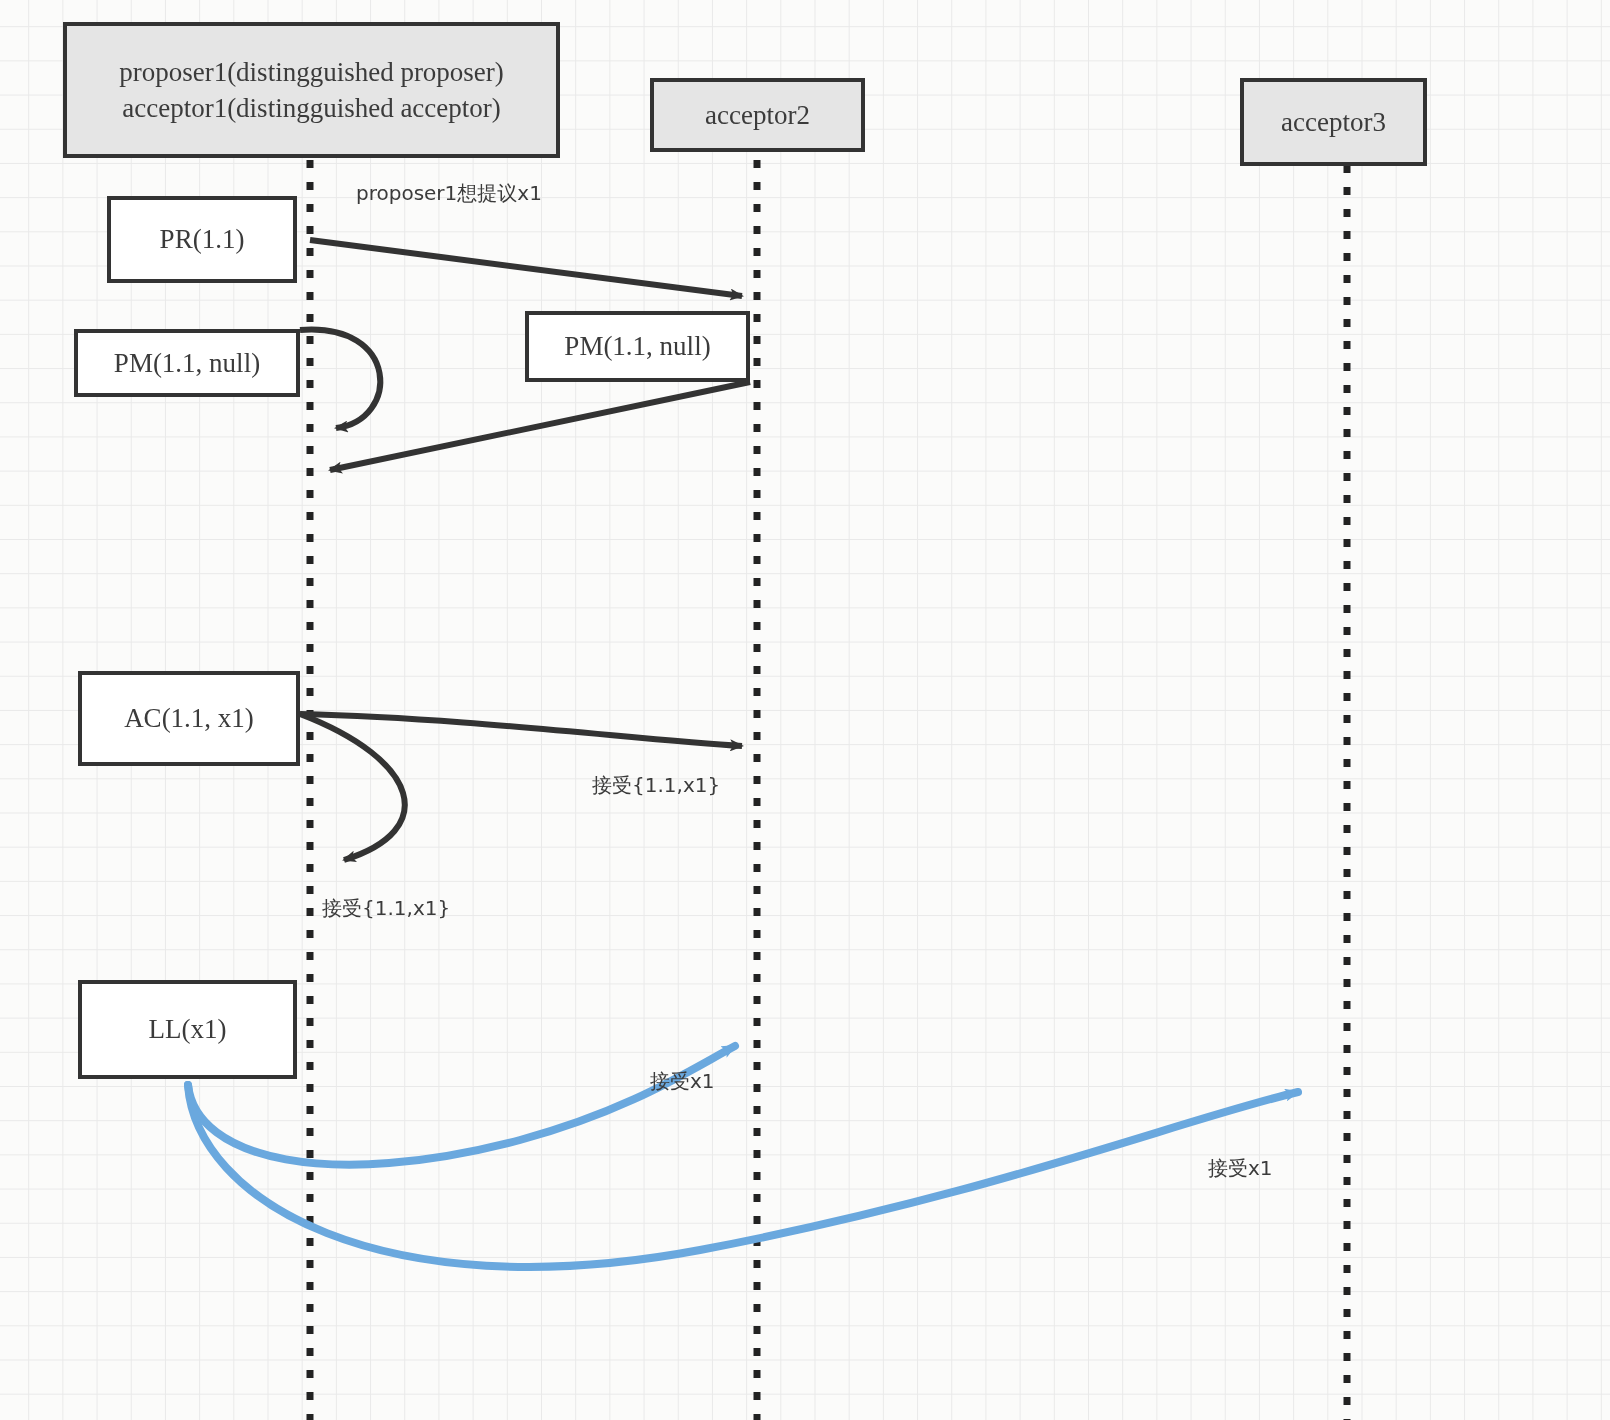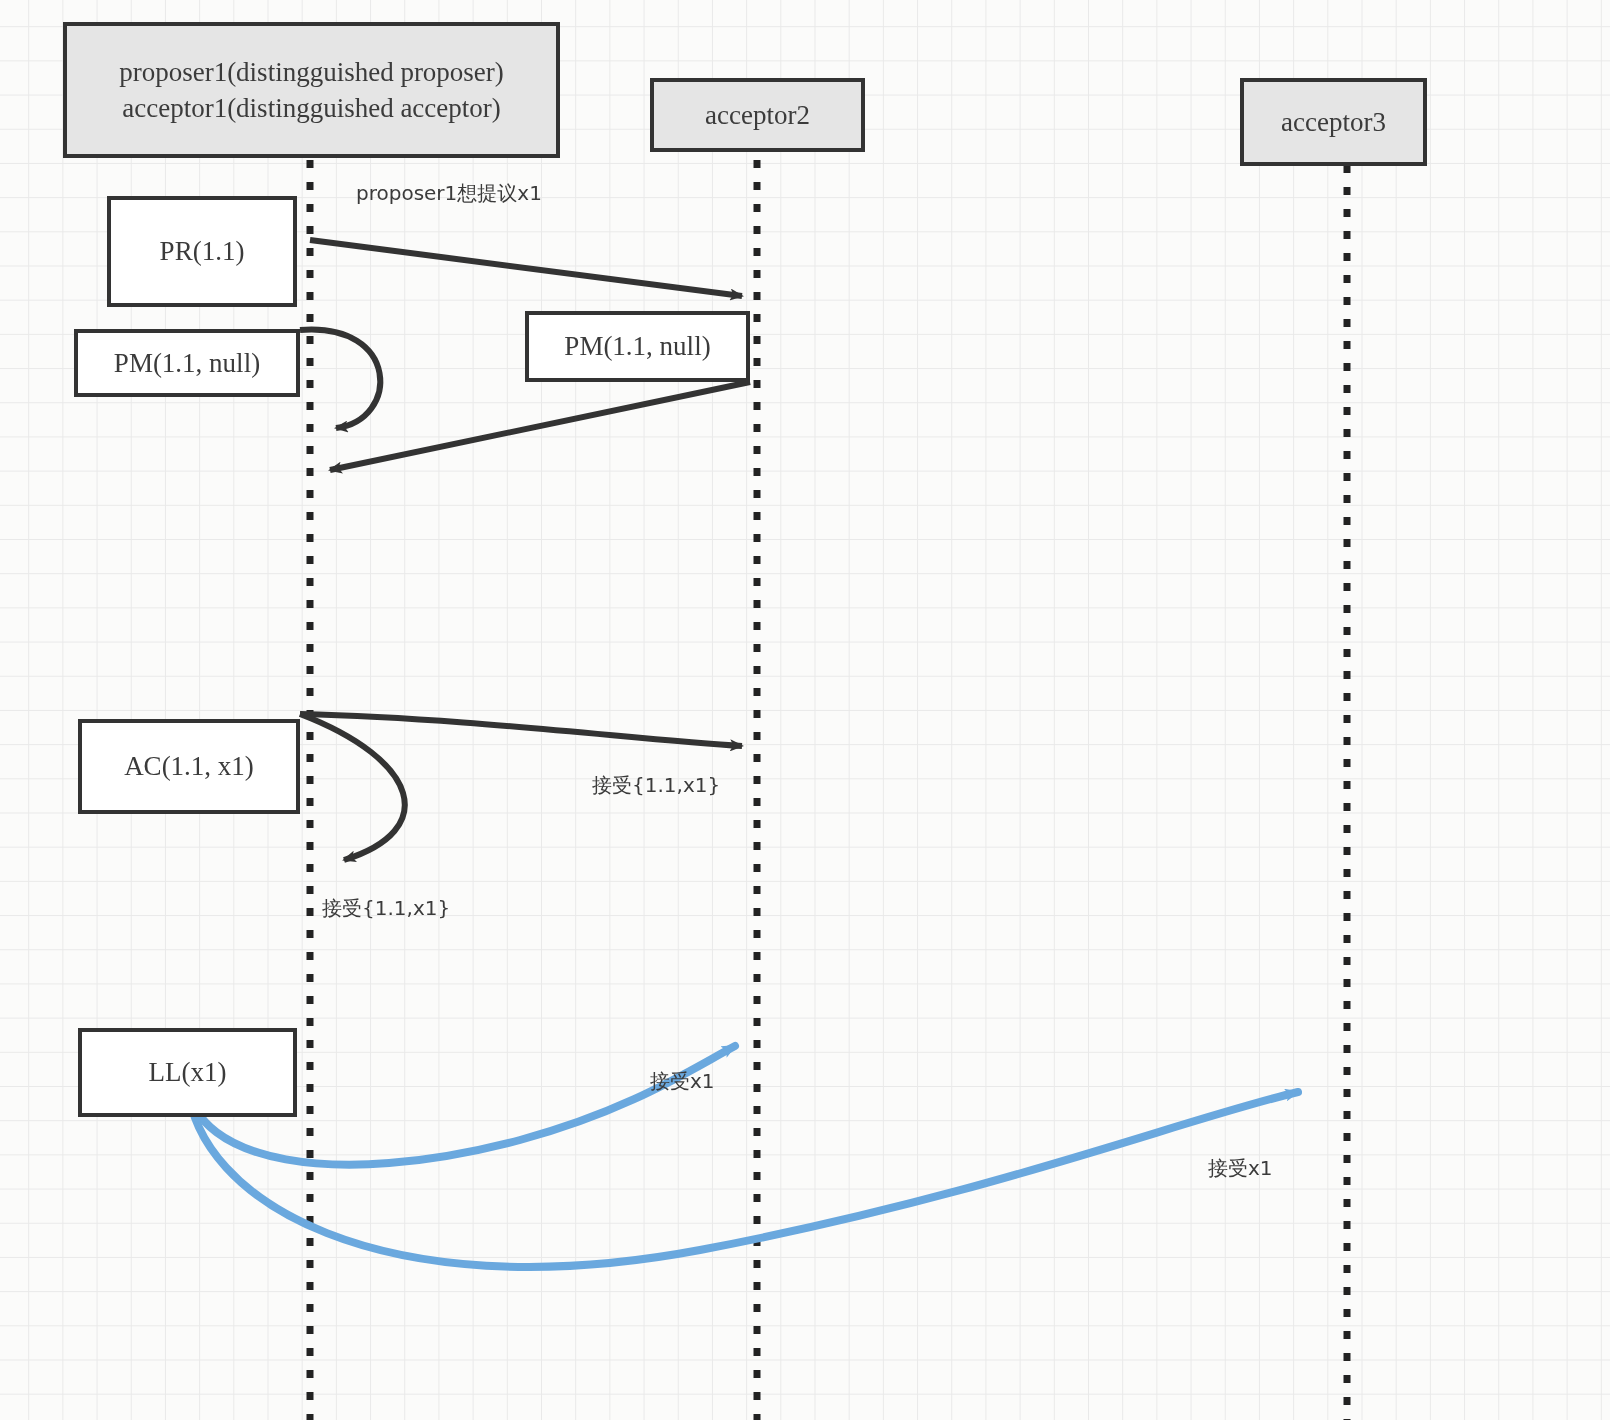--- a/index.html
+++ b/index.html
@@ -96,29 +96,29 @@
 </div>
 
 <div class="node-box hdr" style="left:650px;top:78px;width:215px;height:74px;">
   <span>acceptor2</span>
 </div>
 
 <div class="node-box hdr" style="left:1240px;top:78px;width:187px;height:88px;">
   <span>acceptor3</span>
 </div>
 
-<div class="msg-box" style="left:107px;top:196px;width:190px;height:111px;">PR(1.1)</div>
+<div class="msg-box" style="left:107px;top:196px;width:190px;height:87px;">PR(1.1)</div>
 
 <div class="msg-box" style="left:74px;top:329px;width:226px;height:68px;">PM(1.1, null)</div>
 
 <div class="msg-box" style="left:525px;top:311px;width:225px;height:71px;">PM(1.1, null)</div>
 
-<div class="msg-box" style="left:78px;top:671px;width:222px;height:95px;margin-top:48px;">AC(1.1, x1)</div>
+<div class="msg-box" style="left:78px;top:671px;width:222px;height:95px;">AC(1.1, x1)</div>
 
-<div class="msg-box" style="left:78px;top:1028px;width:219px;height:89px;">LL(x1)</div>
+<div class="msg-box" style="left:78px;top:980px;width:219px;height:99px;">LL(x1)</div>
 
 <div class="label cn" style="left:356px;top:180px;">proposer1想提议x1</div>
 
 <div class="label cn" style="left:592px;top:772px;">接受{1.1,x1}</div>
 
 <div class="label cn" style="left:322px;top:895px;">接受{1.1,x1}</div>
 
 <div class="label cn" style="left:650px;top:1068px;">接受x1</div>
 
 <div class="label cn" style="left:1208px;top:1155px;">接受x1</div>

